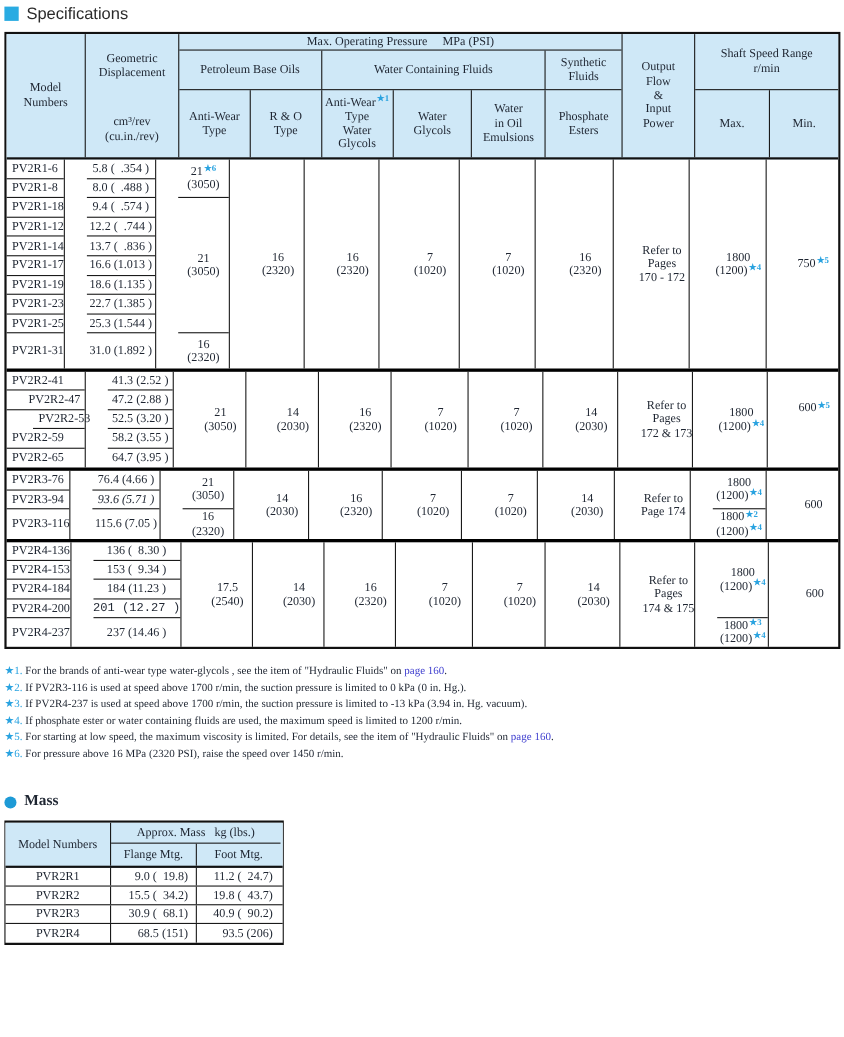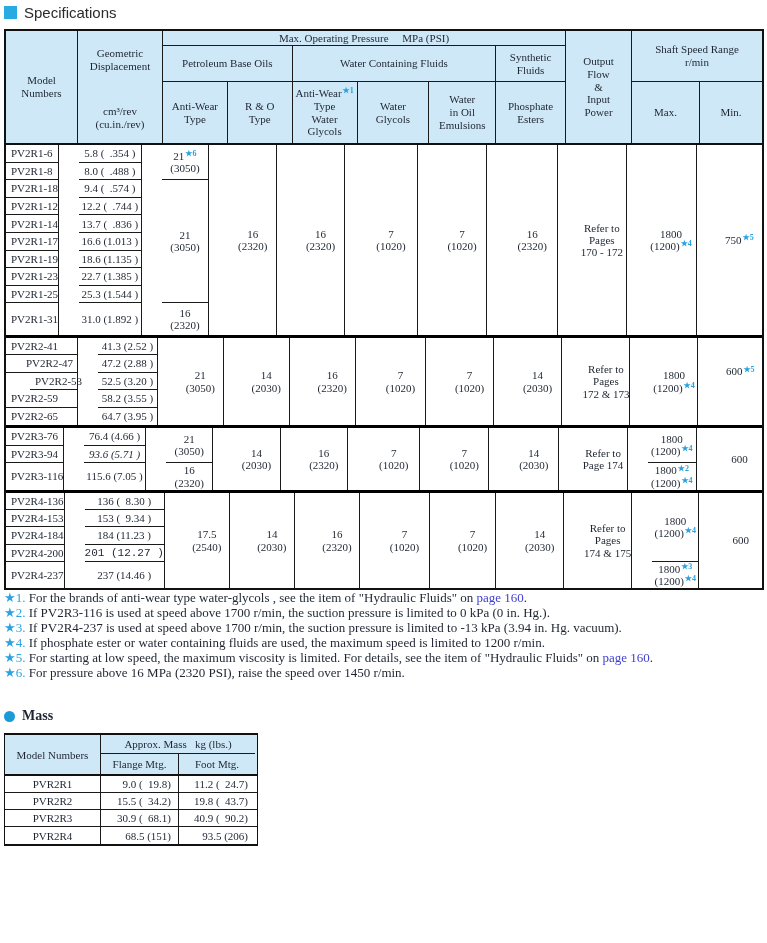--- a/index.html
+++ b/index.html
@@ -46,21 +46,21 @@
   .gcol{display:flex;flex-direction:column;border-right:1px solid #1a1a1a;}
   .gcol:last-child{border-right:none;}
   .cell{display:flex;flex-direction:column;justify-content:center;align-items:center;
         border-bottom:1px solid #1a1a1a;}
   .gcol .cell:last-child{border-bottom:none;}
   .col-model .cell{align-items:flex-start;padding-left:5px;}
   .ln{white-space:pre;}
   sup.star{color:#2aa3e0;font-size:8px;line-height:0;position:relative;top:1px;margin-left:1px;font-weight:bold;}
 
   
-  .fnotes{margin-top:0;font-size:13px;line-height:15px;color:#1e2531;}
+  .fnotes{margin-top:13px;font-size:10px;line-height:15px;color:#1e2531;}
   .fmark{color:#2aa3e0;}
   .plink{color:#4040cf;}
 
   
   .mass-wrap{margin-top:27px;}
   .mass-table{width:252px;border:1px solid #111;border-top:2px solid #111;border-bottom:2px solid #111;
               font-size:11px;text-align:center;margin-top:2px;}
   .mass-table *{box-sizing:border-box;}
   .mhead{display:flex;background:#cfe8f7;border-bottom:2px solid #111;}
   .m-model{width:96px;display:flex;align-items:center;justify-content:center;border-right:1px solid #1a1a1a;}

